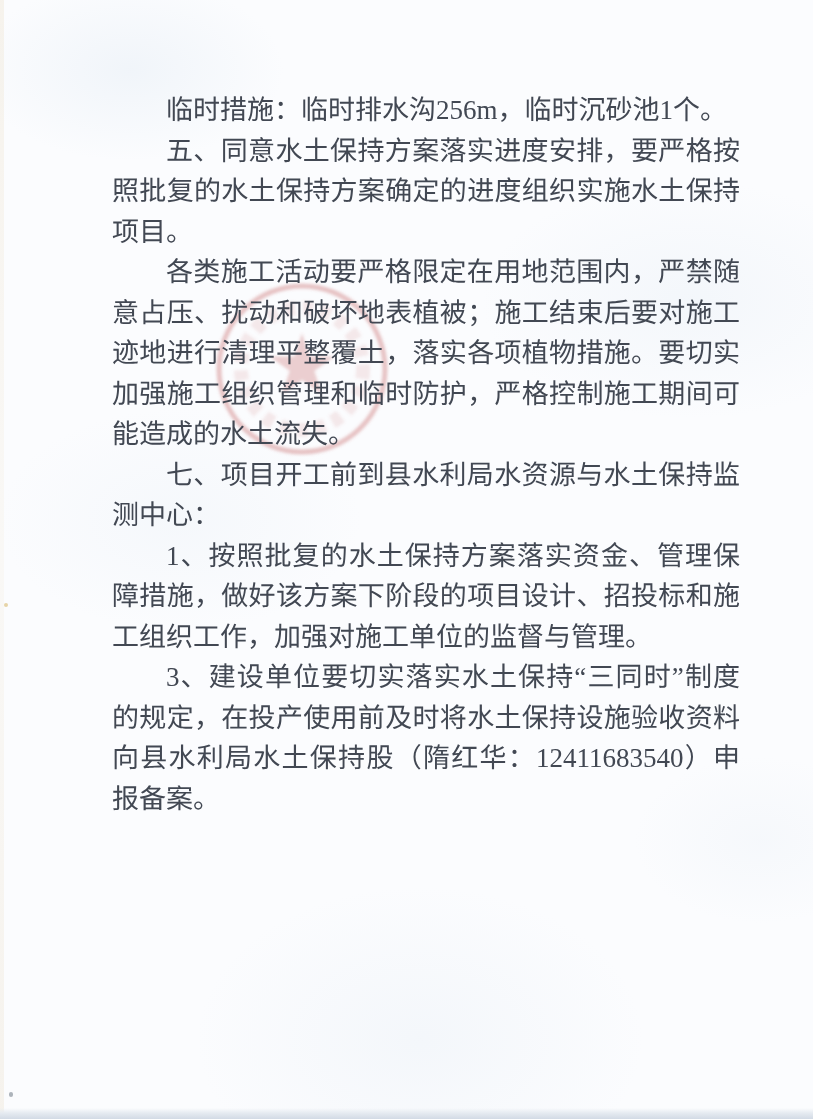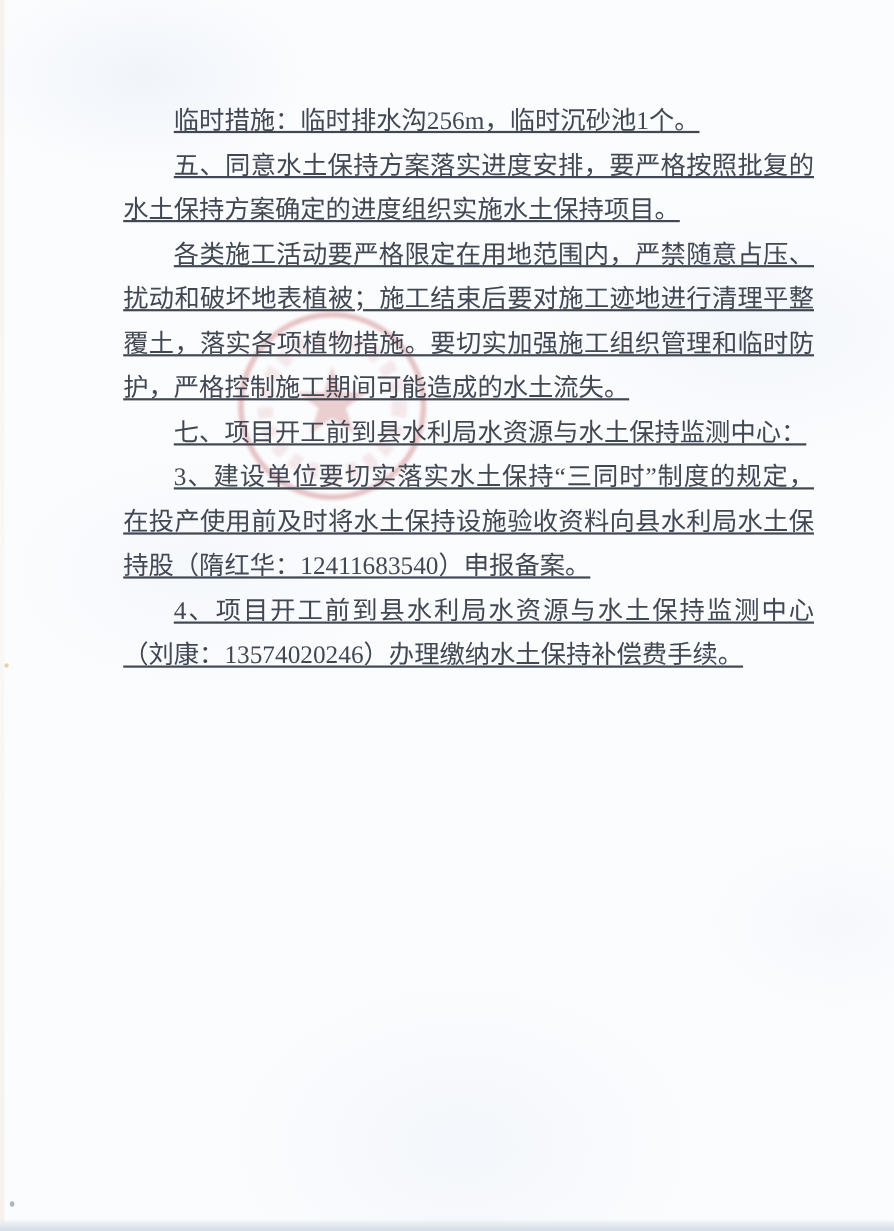--- a/index.html
+++ b/index.html
@@ -20,27 +20,26 @@
       radial-gradient(ellipse 260px 160px at 180px 520px, rgba(208,222,236,0.14), rgba(208,222,236,0) 70%),
       radial-gradient(ellipse 320px 220px at 420px 1040px,rgba(206,220,234,0.16), rgba(206,220,234,0) 70%),
       radial-gradient(ellipse 180px 120px at 760px 840px, rgba(206,220,234,0.12), rgba(206,220,234,0) 70%);
     font-family: "Liberation Serif", "DejaVu Serif", serif;
   }
   .content {
     position: absolute;
     left: 112px;
     top: 90px;
     width: 628px;
-    font-size: 23px;
+    font-size: 27px;
     line-height: 40.5px;
     color: #424853;
     text-align: justify;
     text-justify: inter-character;
     text-align-last: left;
-    text-decoration: underline;
   }
   .para {
     margin: 0;
     text-indent: 2em;
   }
   
   .seal {
     position: absolute;
     left: 214px;
     top: 281px;
@@ -99,22 +98,22 @@
         <polygon points="88,52 95.6,75.5 120.3,75.5 100.4,90 108,113.5 88,99 68,113.5 75.6,90 55.7,75.5 80.4,75.5" fill="#c25b5b" opacity="0.28"></polygon>
       </g>
     </svg>
   </div>
 
   <div class="content">
     <p class="para">临时措施：临时排水沟256m，临时沉砂池1个。</p>
     <p class="para">五、同意水土保持方案落实进度安排，要严格按照批复的水土保持方案确定的进度组织实施水土保持项目。</p>
     <p class="para">各类施工活动要严格限定在用地范围内，严禁随意占压、扰动和破坏地表植被；施工结束后要对施工迹地进行清理平整覆土，落实各项植物措施。要切实加强施工组织管理和临时防护，严格控制施工期间可能造成的水土流失。</p>
     <p class="para">七、项目开工前到县水利局水资源与水土保持监测中心：</p>
+    <p class="para">1、按照批复的水土保持方案落实资金、管理保障措施，做好该方案下阶段的项目设计、招投标和施工组织工作，加强对施工单位的监督与管理。</p>
     <p class="para">3、建设单位要切实落实水土保持“三同时”制度的规定，在投产使用前及时将水土保持设施验收资料向县水利局水土保持股（隋红华：12411683540）申报备案。</p>
-    <p class="para">4、项目开工前到县水利局水资源与水土保持监测中心（刘康：13574020246）办理缴纳水土保持补偿费手续。</p>
   </div>
 
   <div class="edge-left"></div>
   <div class="edge-bottom"></div>
   <div class="speck-dark"></div>
   <div class="speck-yellow"></div>
 
 </div>
 
 </body></html>

